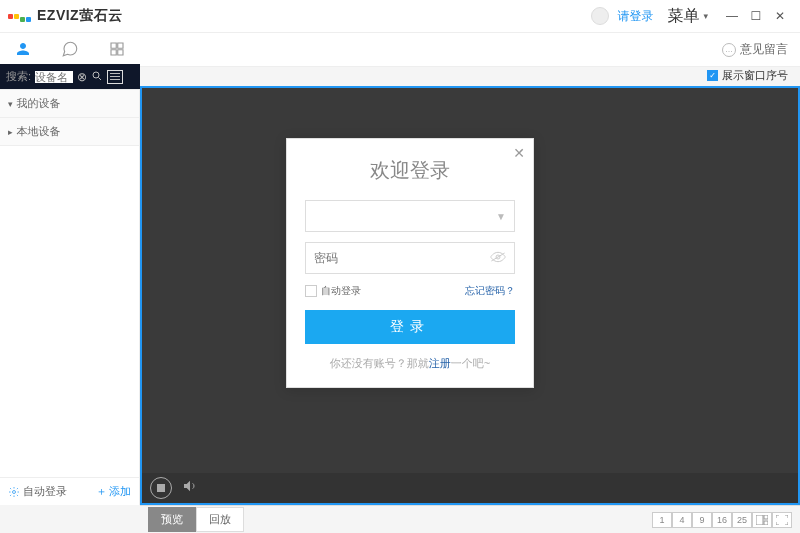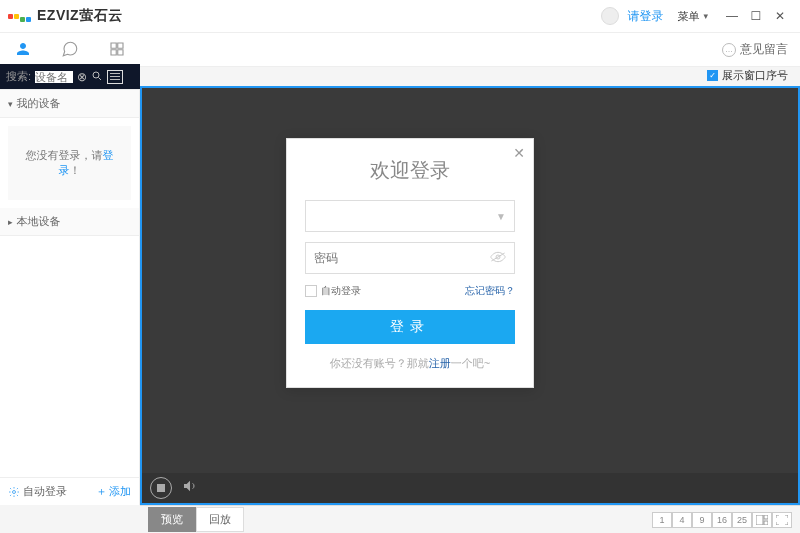--- a/index.html
+++ b/index.html
@@ -5,21 +5,21 @@
   * { box-sizing: border-box; margin: 0; padding: 0; font-family: "Microsoft YaHei", Arial, sans-serif; }
   body { width: 800px; height: 533px; background: #f5f5f5; overflow: hidden; position: relative; }
 
   .titlebar { height: 14px; background: #fff; display: flex; align-items: center; padding: 16px 8px; border-bottom: 1px solid #eee; }
   .logo-mark { display:flex; gap:1px; margin-right:6px; }
   .logo-mark span { width:5px; height:5px; border-radius:1px; }
   .logo-text { font-size: 14px; font-weight: bold; color: #333; letter-spacing: 0.5px; }
   .titlebar-spacer { flex: 1; }
   .avatar-small { width:18px; height:18px; border-radius:50%; background:#eee; border:1px solid #ddd; margin-right:8px; }
   .login-link { color: #2196f3; font-size: 12px; margin-right: 14px; cursor: pointer; }
-  .menu-label { font-size: 11px; color: #333; margin-right: 4px; }
+  .menu-label { font-size: 16px; color: #333; margin-right: 4px; }
   .caret { font-size: 9px; color: #666; margin-right: 12px; }
   .win-btn { width: 24px; height: 24px; display:flex; align-items:center; justify-content:center; color:#555; font-size:12px; cursor:pointer; }
 
   .toolbar { height: 34px; background:#fff; display:flex; align-items:center; border-bottom:1px solid #eee; }
   .tab-strip { display:flex; width:140px; }
   .tab { flex:1; height:34px; display:flex; align-items:center; justify-content:center; border-bottom:2px solid transparent; cursor:pointer; }
   .tab.active { border-bottom-color:#2196f3; }
   .tab svg { width:18px; height:18px; }
   .toolbar-spacer { flex:1; }
   .feedback { font-size:12px; color:#666; margin-right:12px; display:flex; align-items:center; gap:4px; cursor:pointer;}
@@ -138,23 +138,20 @@
 <div class="checkbox-row">
   <span class="chk">✓</span>
   <span>展示窗口序号</span>
 </div>
 
 <div class="sidebar">
   <div class="sec-header">
     <span style="font-size:9px;">▾</span>
     <span>我的设备</span>
   </div>
-  <div class="notice-box">
-    <span>您没有登录，请</span><span class="lnk">登录</span><span>！</span>
-  </div>
   <div class="sec-header">
     <span style="font-size:9px;">▸</span>
     <span>本地设备</span>
   </div>
   <div class="sidebar-bottom">
     <div class="dev-mgmt">
       <svg width="12" height="12" viewBox="0 0 24 24">
           <circle cx="12" cy="12" r="3" fill="none" stroke="#2196f3" stroke-width="1.5"></circle>
           <path fill="none" stroke="#2196f3" stroke-width="1.5" d="M12 2v3M12 19v3M4.2 4.2l2.1 2.1M17.7 17.7l2.1 2.1M2 12h3M19 12h3M4.2 19.8l2.1-2.1M17.7 6.3l2.1-2.1"></path>
         </svg>

